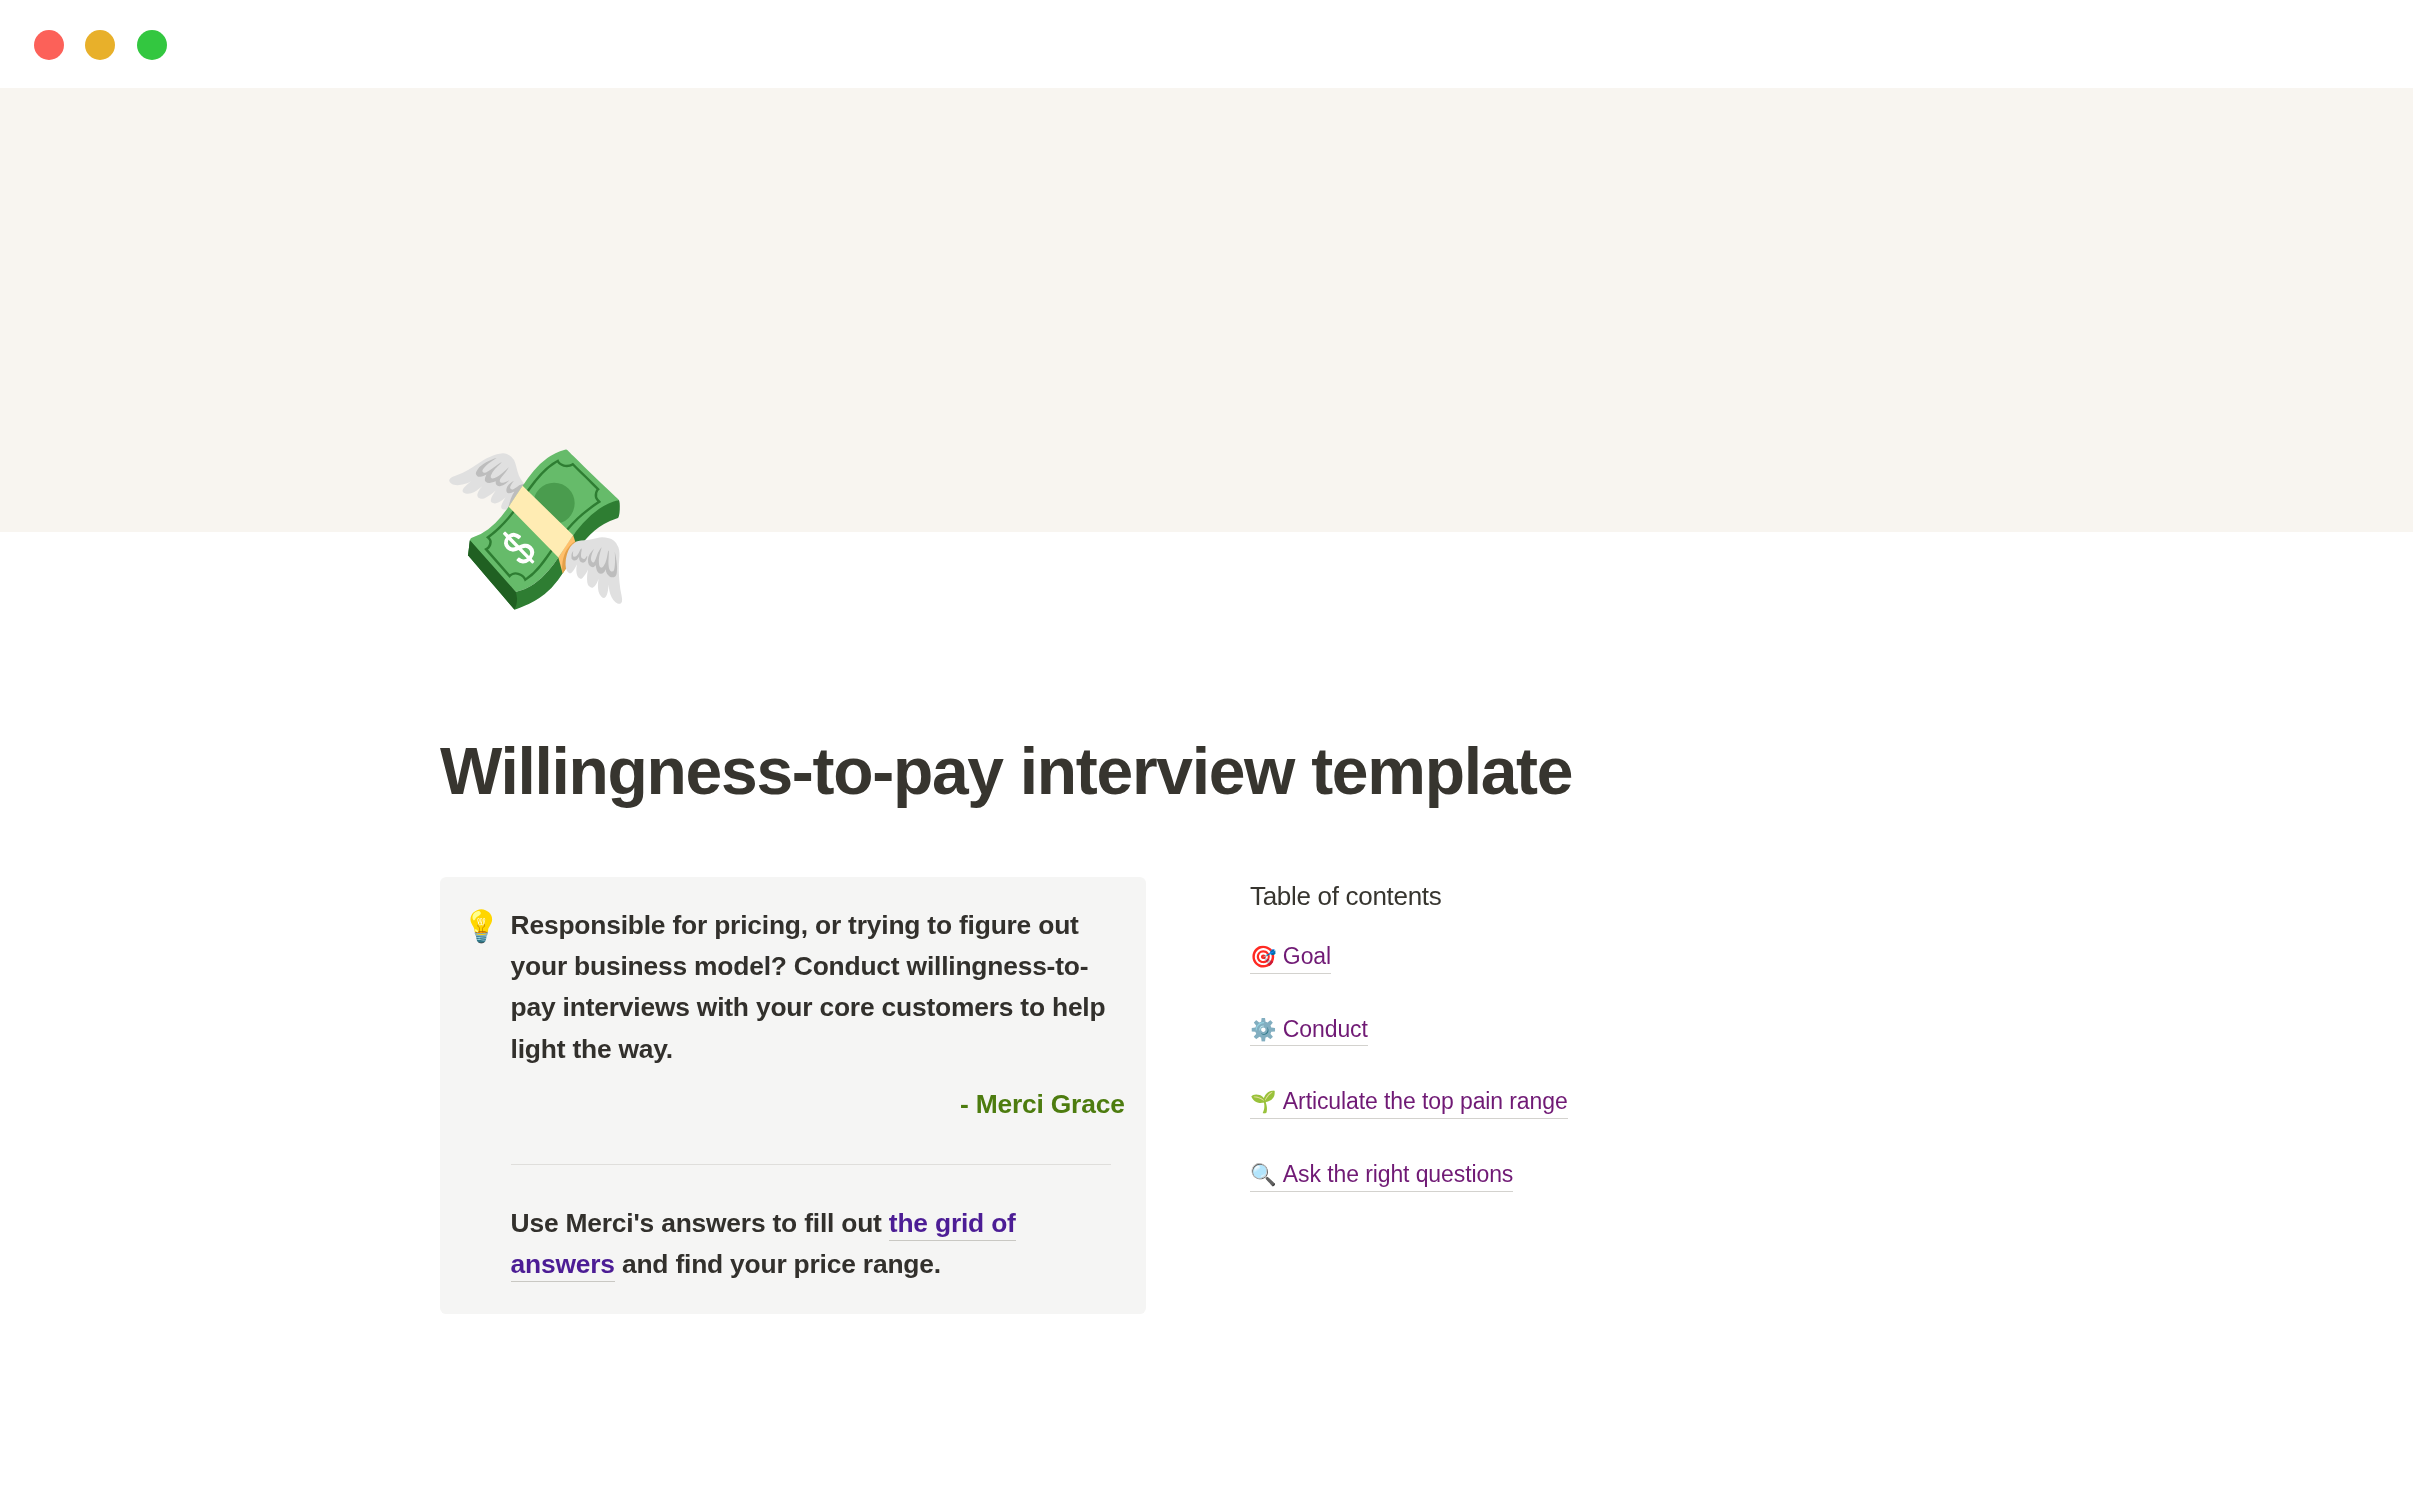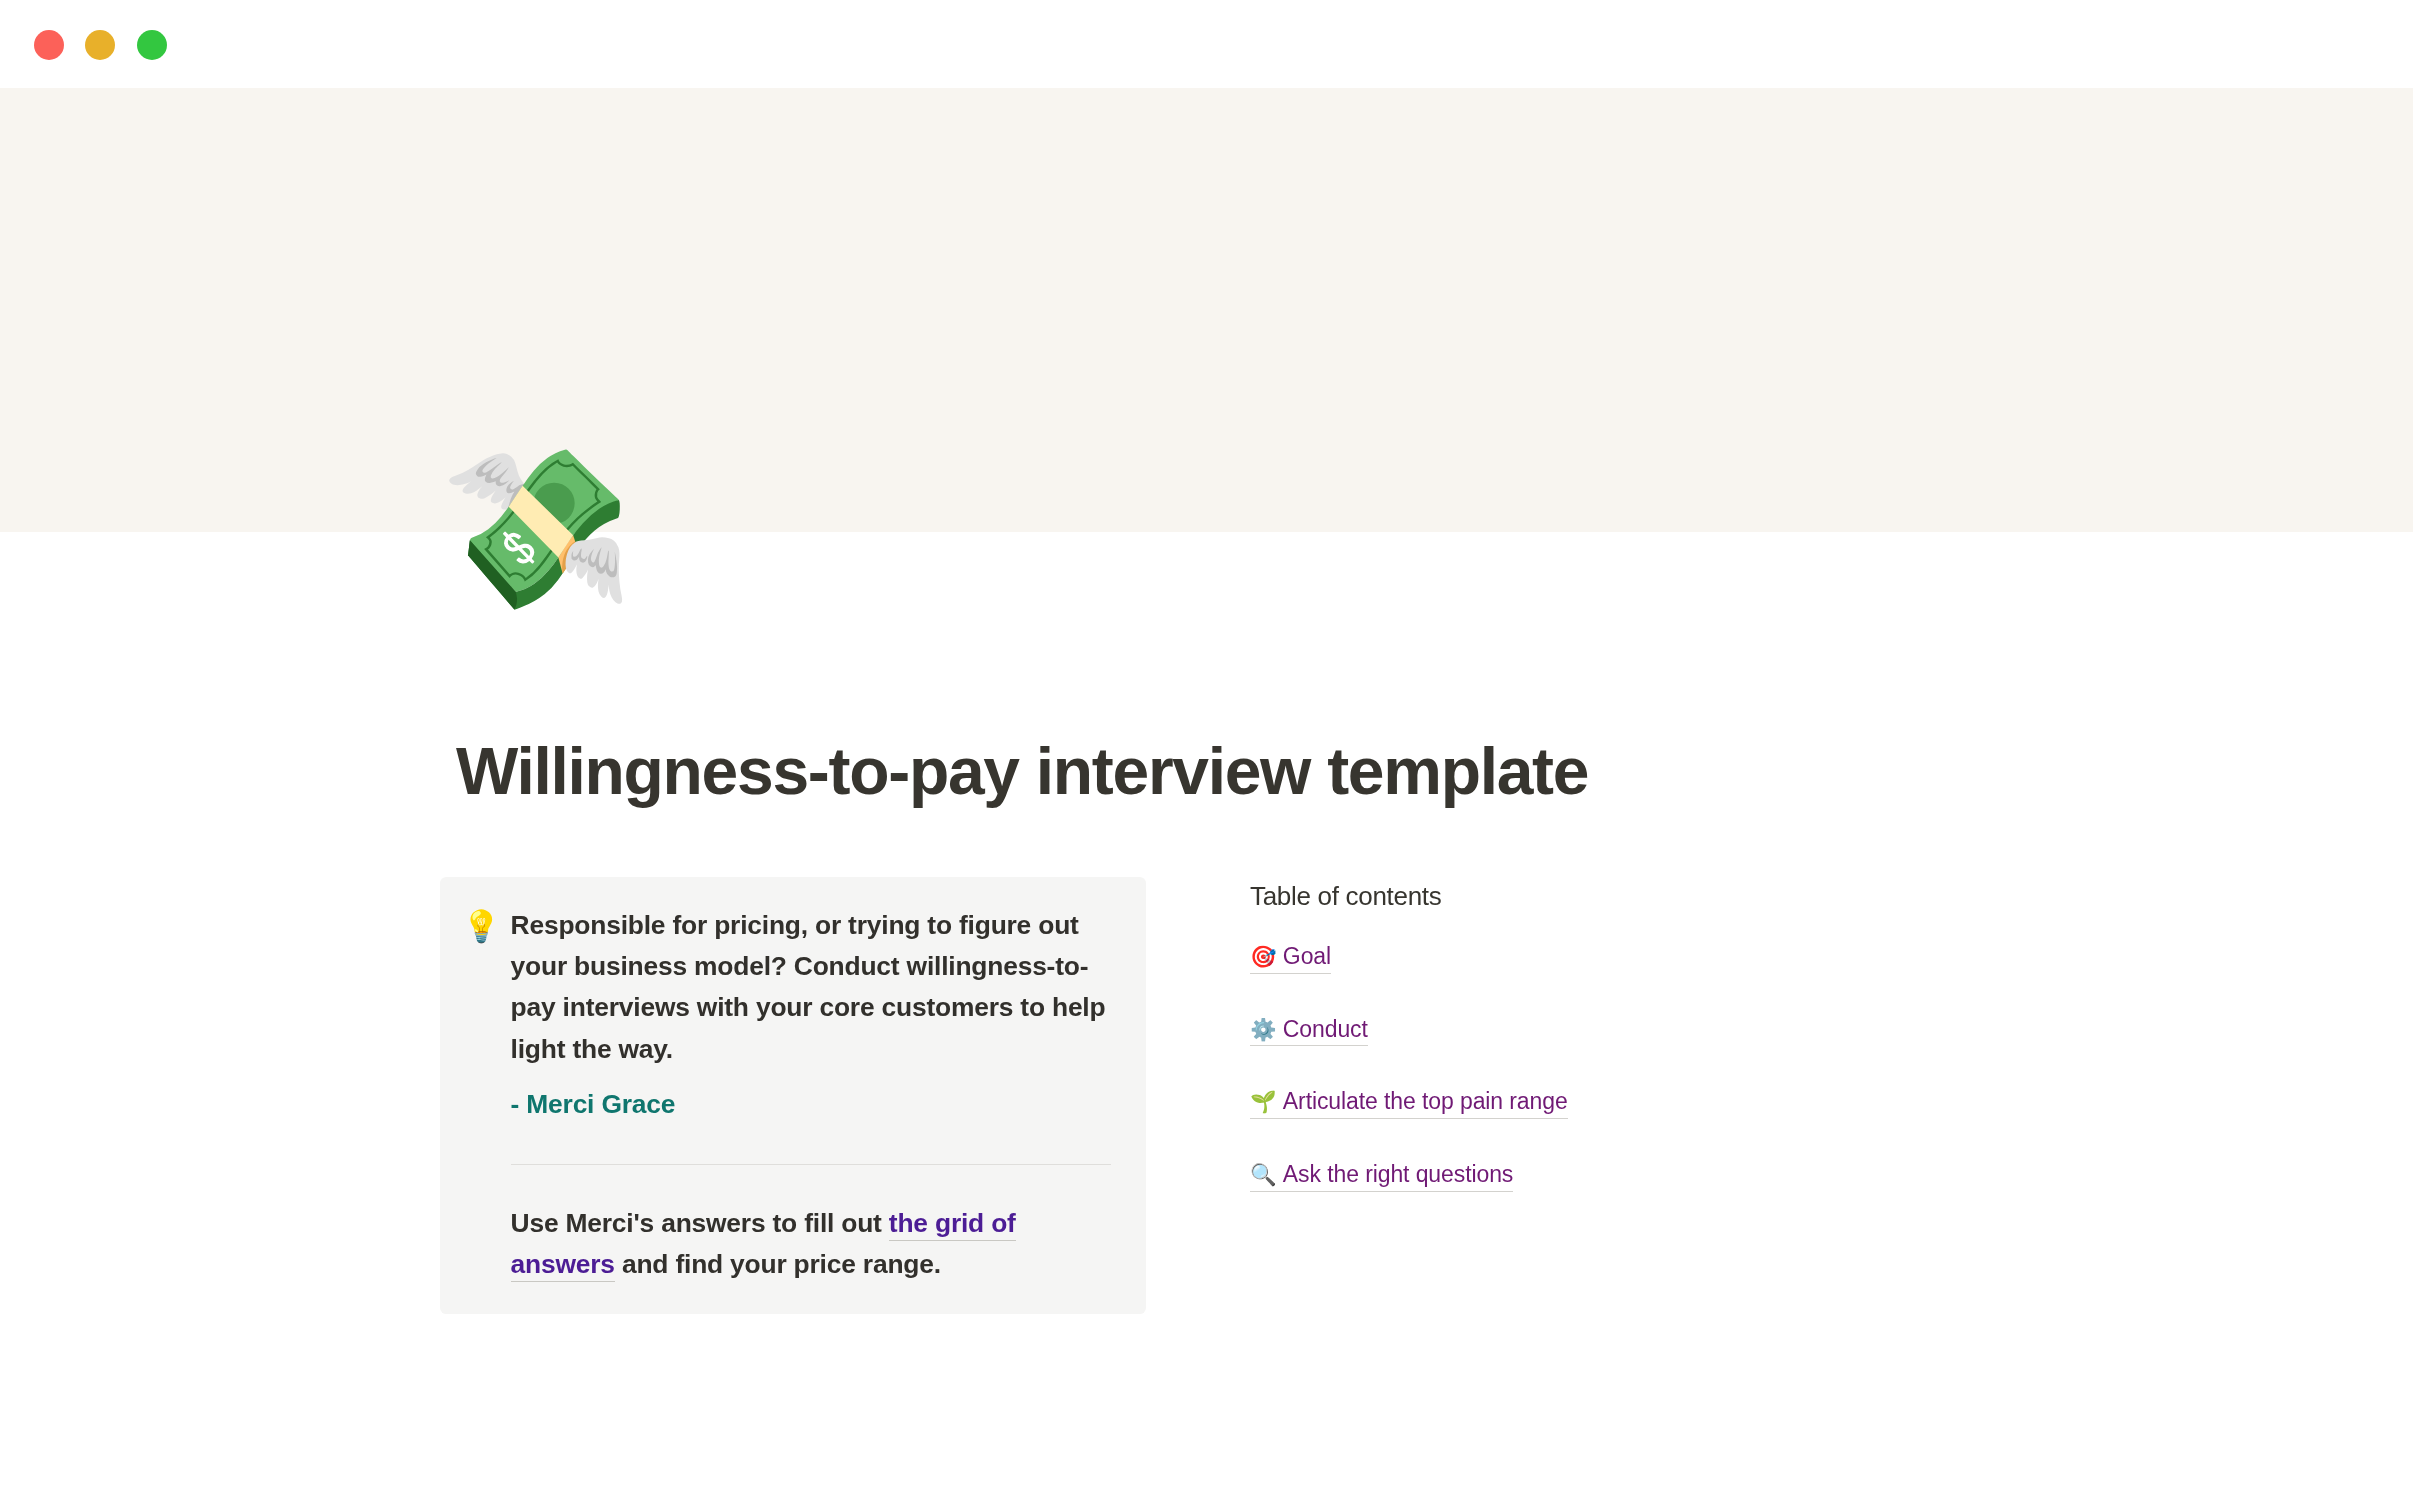--- a/index.html
+++ b/index.html
@@ -55,21 +55,21 @@
     height: 176px;
     font-size: 156px;
     line-height: 176px;
     font-family: "DejaVu Sans", sans-serif;
     user-select: none;
   }
 
   
   #page-title {
     position: absolute;
-    left: 456px;
+    left: 440px;
     top: 691px;
     width: 1823px;
     font-size: 66px;
     line-height: 1.12;
     font-weight: 700;
     letter-spacing: -1.3px;
     color: #37352F;
     white-space: nowrap;
   }
 
@@ -114,23 +114,24 @@
     line-height: 1.56;
     color: #32302C;
     margin: 0;
     letter-spacing: -0.2px;
     font-weight: bold;
   }
   .callout-attrib {
     font-size: 26.4px;
     line-height: 1.56;
     font-weight: 700;
-    color: #0f766e;
+    color: #4d7c0f;
     margin: 14px 0 0 0;
     letter-spacing: -0.2px;
+    text-align: right;
   }
   #callout-divider {
     height: 0.6px;
     background: #DFDEDB;
     margin: 39px 0 38px 0;
     width: 600px;
     max-width: 100%;
   }
   .inline-link {
     color: #4c1d95;

